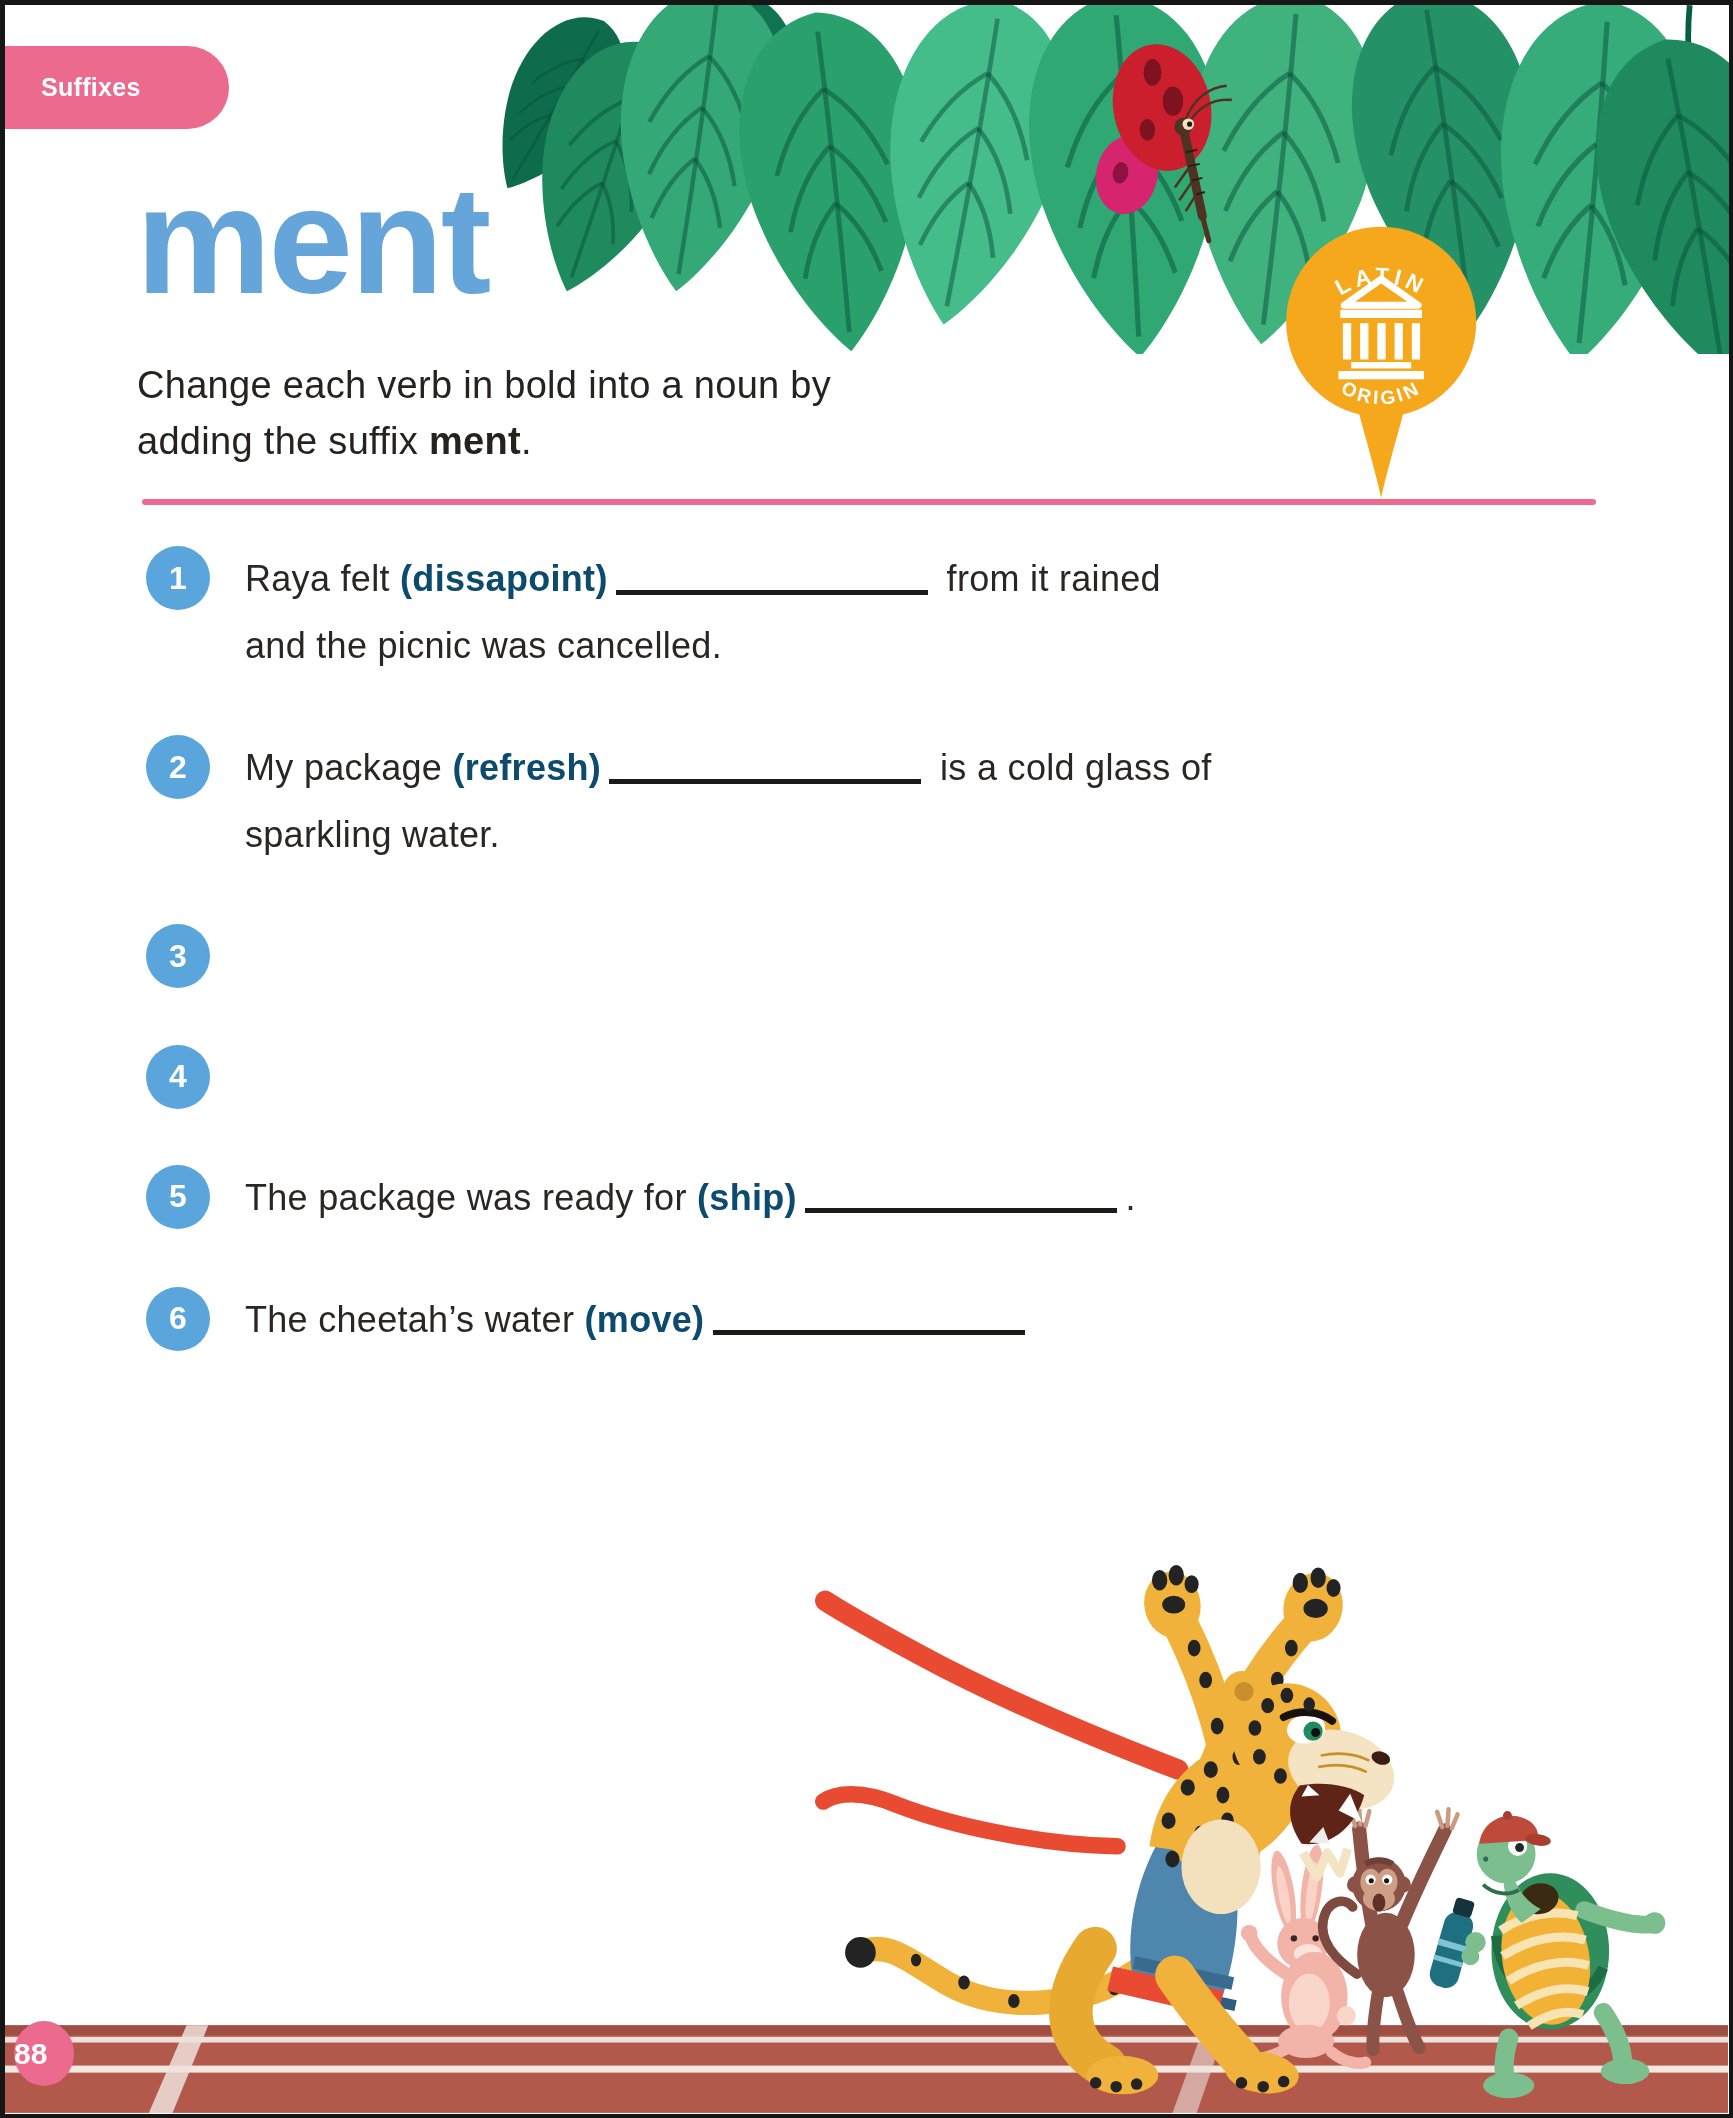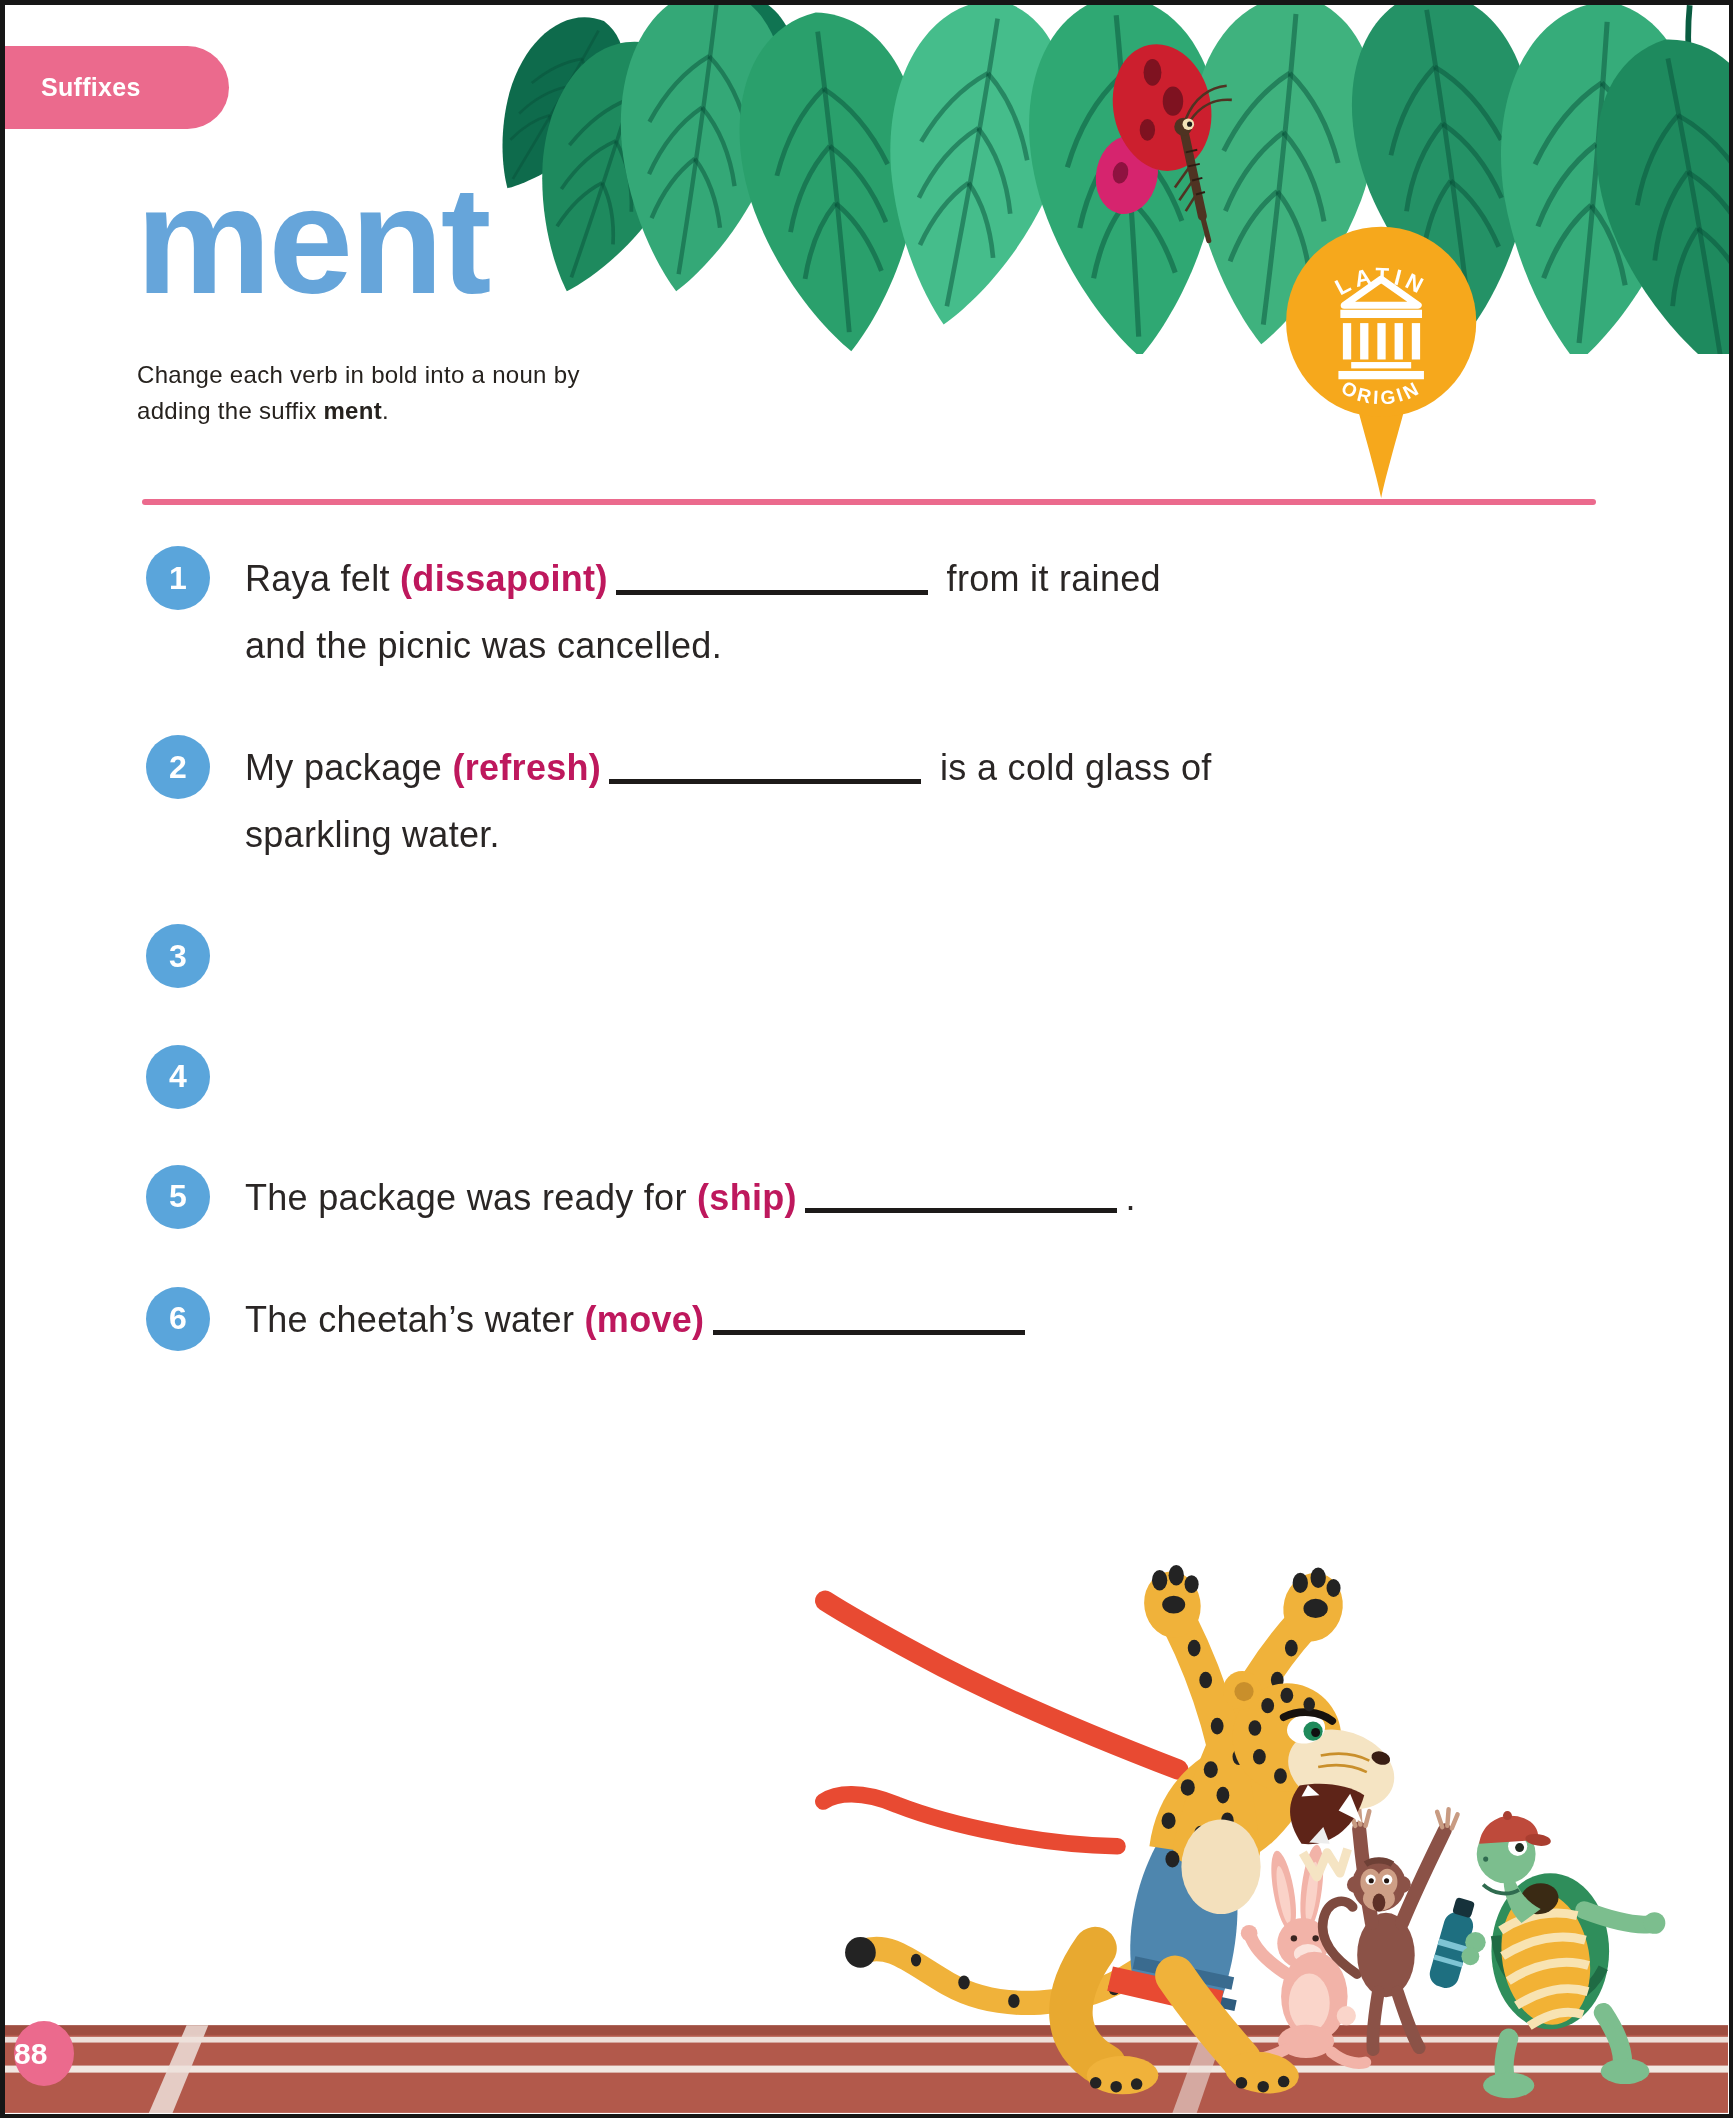--- a/index.html
+++ b/index.html
@@ -22,38 +22,38 @@
   .leaves{position:absolute;left:444px;top:0;z-index:1;}
   .badge{position:absolute;left:1276px;top:221px;z-index:3;}
   .badge text{fill:#fff;font-family:"Liberation Sans",sans-serif;font-weight:bold;}
   .title{
     position:absolute;left:131px;top:159px;z-index:2;
     font-size:152px;font-weight:bold;letter-spacing:-2.6px;
     color:#66A5DA;line-height:1;
   }
   .instruction{
     position:absolute;left:132px;top:352px;width:1049px;z-index:2;
-    font-size:24px;line-height:1.48;letter-spacing:0.3px;color:#26221E;
+    font-size:38px;line-height:1.48;letter-spacing:0.3px;color:#26221E;
   }
   .rule{
     position:absolute;left:137px;top:494px;width:1454px;height:6.4px;
     background:#EB6A8D;border-radius:3.2px;z-index:2;
   }
   .items{position:absolute;left:141px;top:540px;width:1343px;z-index:2;}
   .item{display:flex;align-items:flex-start;margin-bottom:55px;}
   .num{
     flex:0 0 auto;width:64px;height:64px;border-radius:50%;
     background:#5AA5DB;color:#fff;font-size:32px;font-weight:bold;
     display:flex;align-items:center;justify-content:center;margin-top:1.3px;
   }
   .sentence{
     margin-left:35px;width:1151px;
     font-size:36px;line-height:67px;letter-spacing:0.3px;color:#2A2625;
   }
-  .sentence strong{font-weight:bold;color:#be185d;}
+  .sentence strong{font-weight:bold;color:#0c4a6e;}
   .blank{
     display:inline-block;width:312px;height:5.1px;
     border-bottom:5.1px solid #1d1a19;vertical-align:-3.8px;margin:0 8.3px;
   }
   .race{position:absolute;left:0;top:1432px;z-index:1;}
   .pagenum{
     position:absolute;left:9px;top:2016px;width:60px;height:65px;
     background:#EB6A8D;border-radius:50%;z-index:4;
     display:flex;align-items:center;justify-content:flex-start;
     color:#fff;font-size:30px;font-weight:bold;

